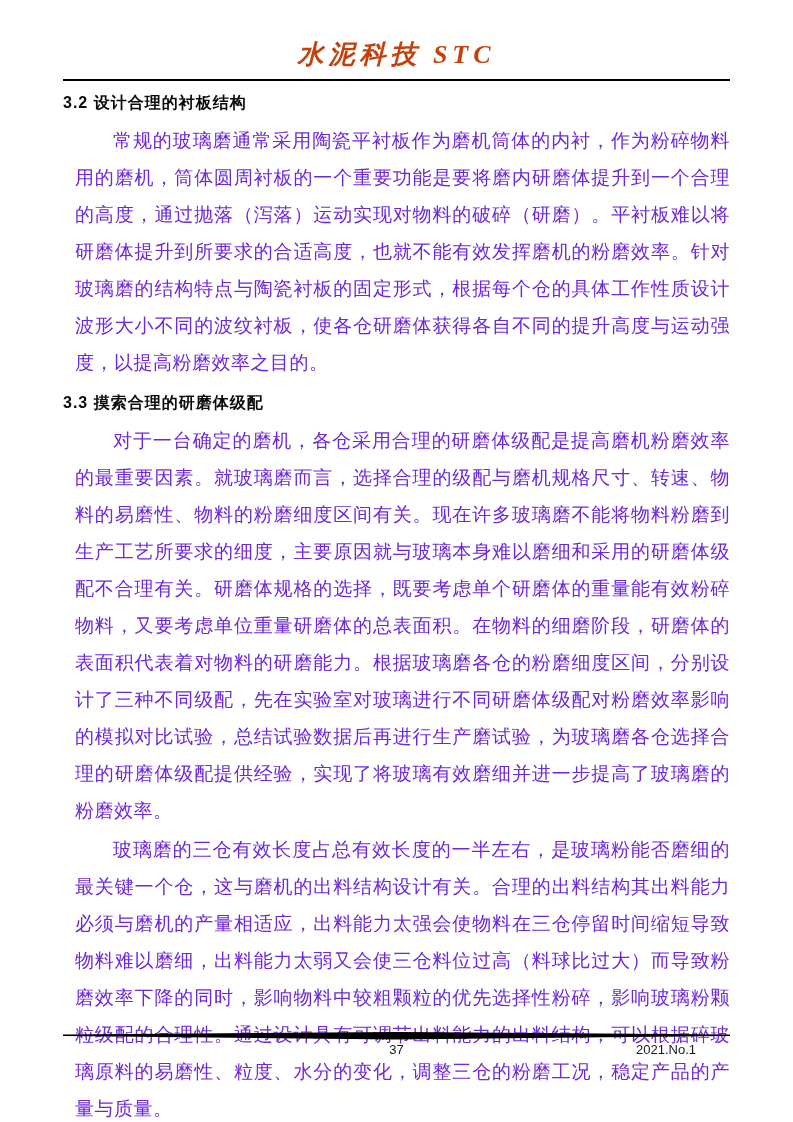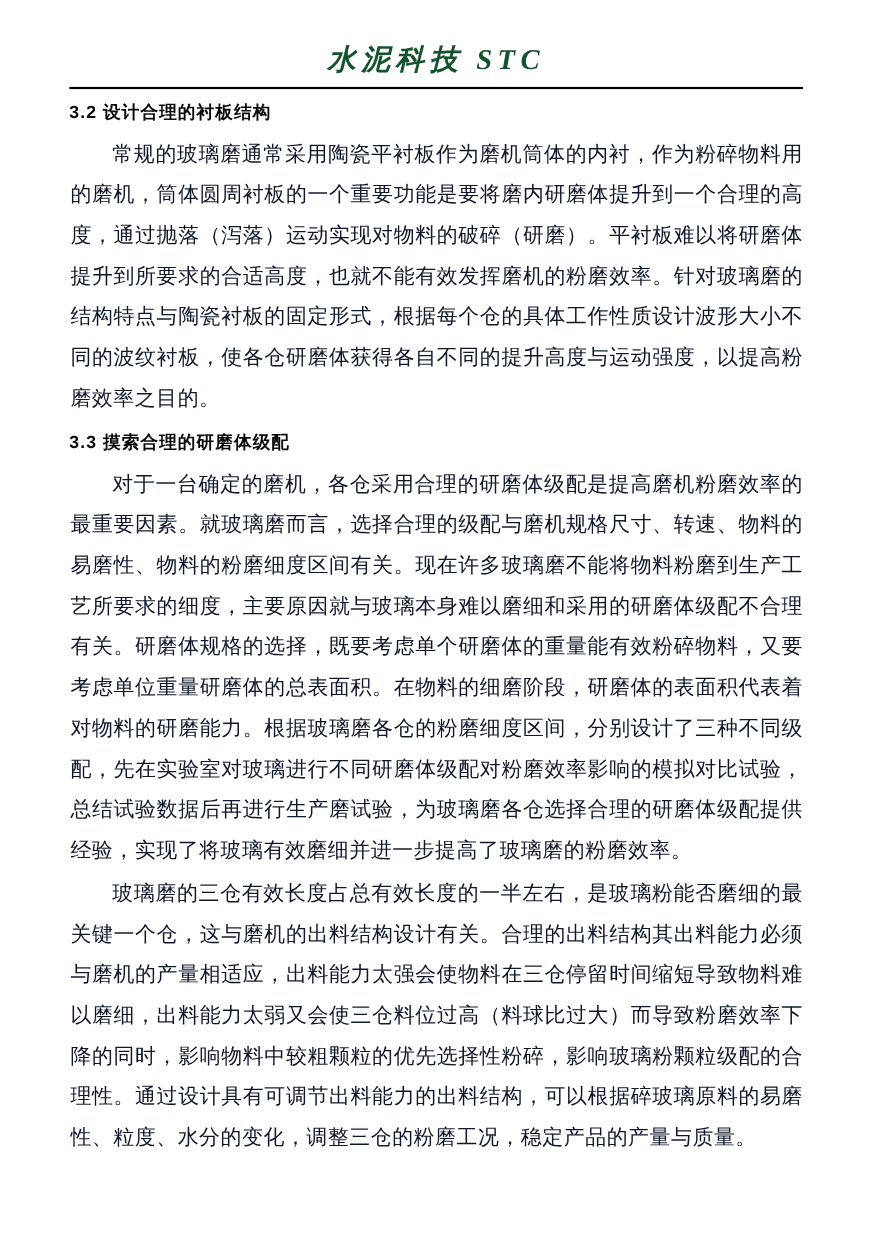--- a/index.html
+++ b/index.html
@@ -20,44 +20,44 @@
     overflow: hidden;
   }
   .journal-title {
     text-align: center;
     font-size: 26px;
     font-style: italic;
     font-weight: bold;
     letter-spacing: 5px;
     line-height: 38px;
     margin-bottom: 5px;
-    color: #14532d;
+    color: #c2410c;
   }
   .header-rule {
     height: 2px;
     background: #000000;
     margin-bottom: 2px;
   }
   h2.section-heading {
     font-family: "Liberation Sans", "DejaVu Sans", sans-serif;
     font-size: 16px;
     font-weight: bold;
     color: #0a0a0a;
     line-height: 30px;
     margin: 7px 0 4px 0;
     letter-spacing: 1px;
   }
   p.body-paragraph {
     font-size: 19px;
     line-height: 37px;
-    margin: 0 0 2px 1px;
+    margin: 0 0 2px 12px;
     text-align: justify;
     text-justify: inter-ideograph;
     text-indent: 2em;
-    color: #0f172a;
+    color: #6d28d9;
     letter-spacing: 0.5px;
   }
   .page-footer {
     position: absolute;
     left: 63px;
     right: 63px;
     top: 1032px;
   }
   .footer-rule-svg {
     display: block;
@@ -100,14 +100,23 @@
 
   <section>
     <h2 class="section-heading">3.3 摸索合理的研磨体级配</h2>
     <p class="body-paragraph">对于一台确定的磨机，各仓采用合理的研磨体级配是提高磨机粉磨效率的最重要因素。就玻璃磨而言，选择合理的级配与磨机规格尺寸、转速、物料的易磨性、物料的粉磨细度区间有关。现在许多玻璃磨不能将物料粉磨到生产工艺所要求的细度，主要原因就与玻璃本身难以磨细和采用的研磨体级配不合理有关。研磨体规格的选择，既要考虑单个研磨体的重量能有效粉碎物料，又要考虑单位重量研磨体的总表面积。在物料的细磨阶段，研磨体的表面积代表着对物料的研磨能力。根据玻璃磨各仓的粉磨细度区间，分别设计了三种不同级配，先在实验室对玻璃进行不同研磨体级配对粉磨效率影响的模拟对比试验，总结试验数据后再进行生产磨试验，为玻璃磨各仓选择合理的研磨体级配提供经验，实现了将玻璃有效磨细并进一步提高了玻璃磨的粉磨效率。</p>
   </section>
 
   <section>
     <p class="body-paragraph">玻璃磨的三仓有效长度占总有效长度的一半左右，是玻璃粉能否磨细的最关键一个仓，这与磨机的出料结构设计有关。合理的出料结构其出料能力必须与磨机的产量相适应，出料能力太强会使物料在三仓停留时间缩短导致物料难以磨细，出料能力太弱又会使三仓料位过高（料球比过大）而导致粉磨效率下降的同时，影响物料中较粗颗粒的优先选择性粉碎，影响玻璃粉颗粒级配的合理性。通过设计具有可调节出料能力的出料结构，可以根据碎玻璃原料的易磨性、粒度、水分的变化，调整三仓的粉磨工况，稳定产品的产量与质量。</p>
   </section>
 
+  <div class="page-footer">
+    <svg class="footer-rule-svg" viewBox="0 0 667 8" preserveAspectRatio="none" aria-hidden="true">
+      <polygon points="0,2.5 333,0 667,2.5 667,4 333,7.5 0,4" fill="#000000"></polygon>
+    </svg>
+    <div class="footer-row">
+      <span class="footer-page-number">37</span>
+      <span class="footer-issue">2021.No.1</span>
+    </div>
+  </div>
 
 </div>
 
 </body></html>

